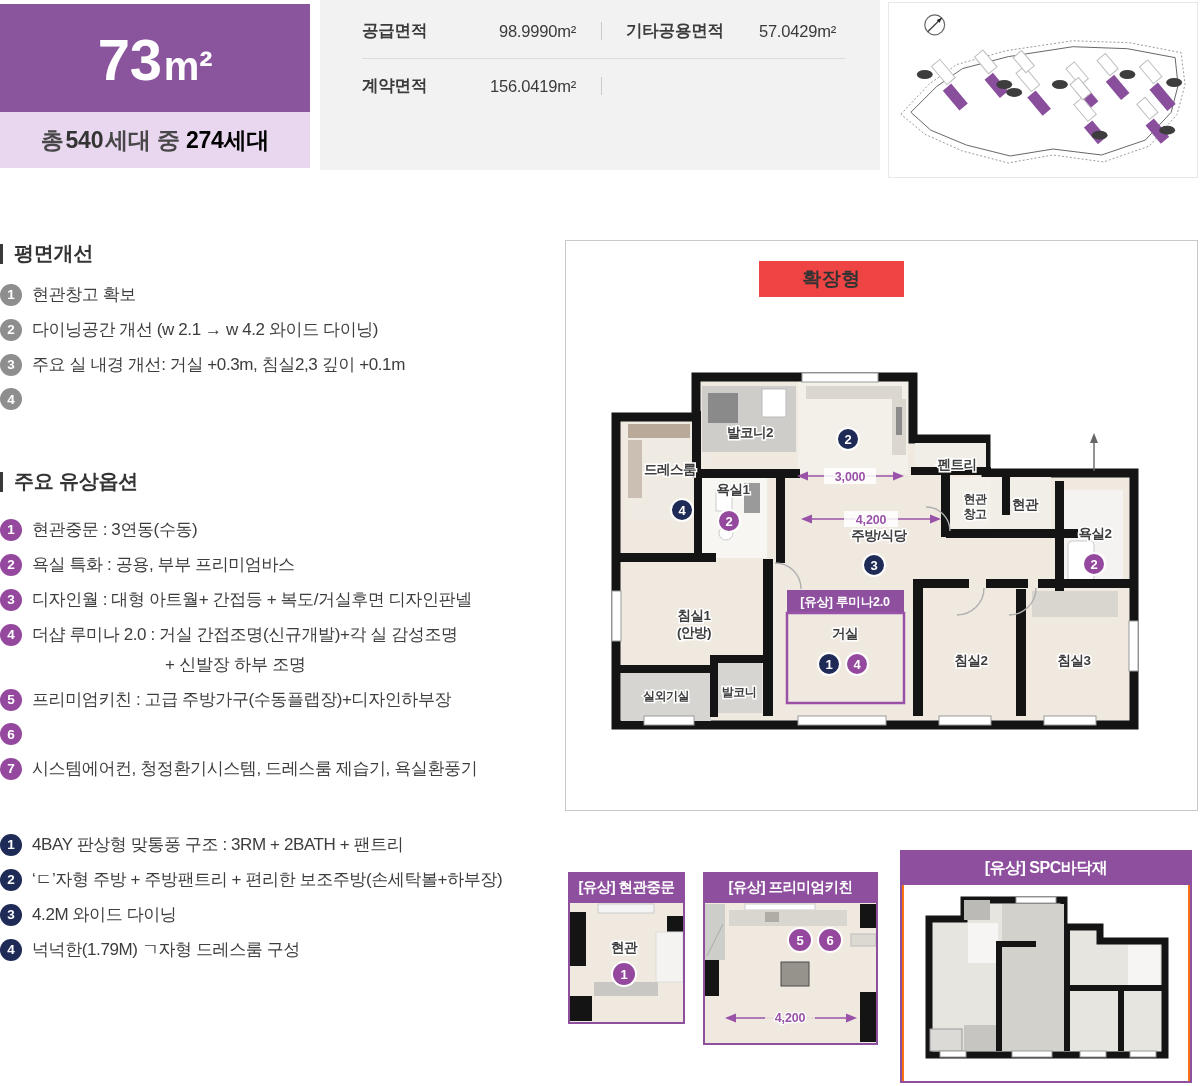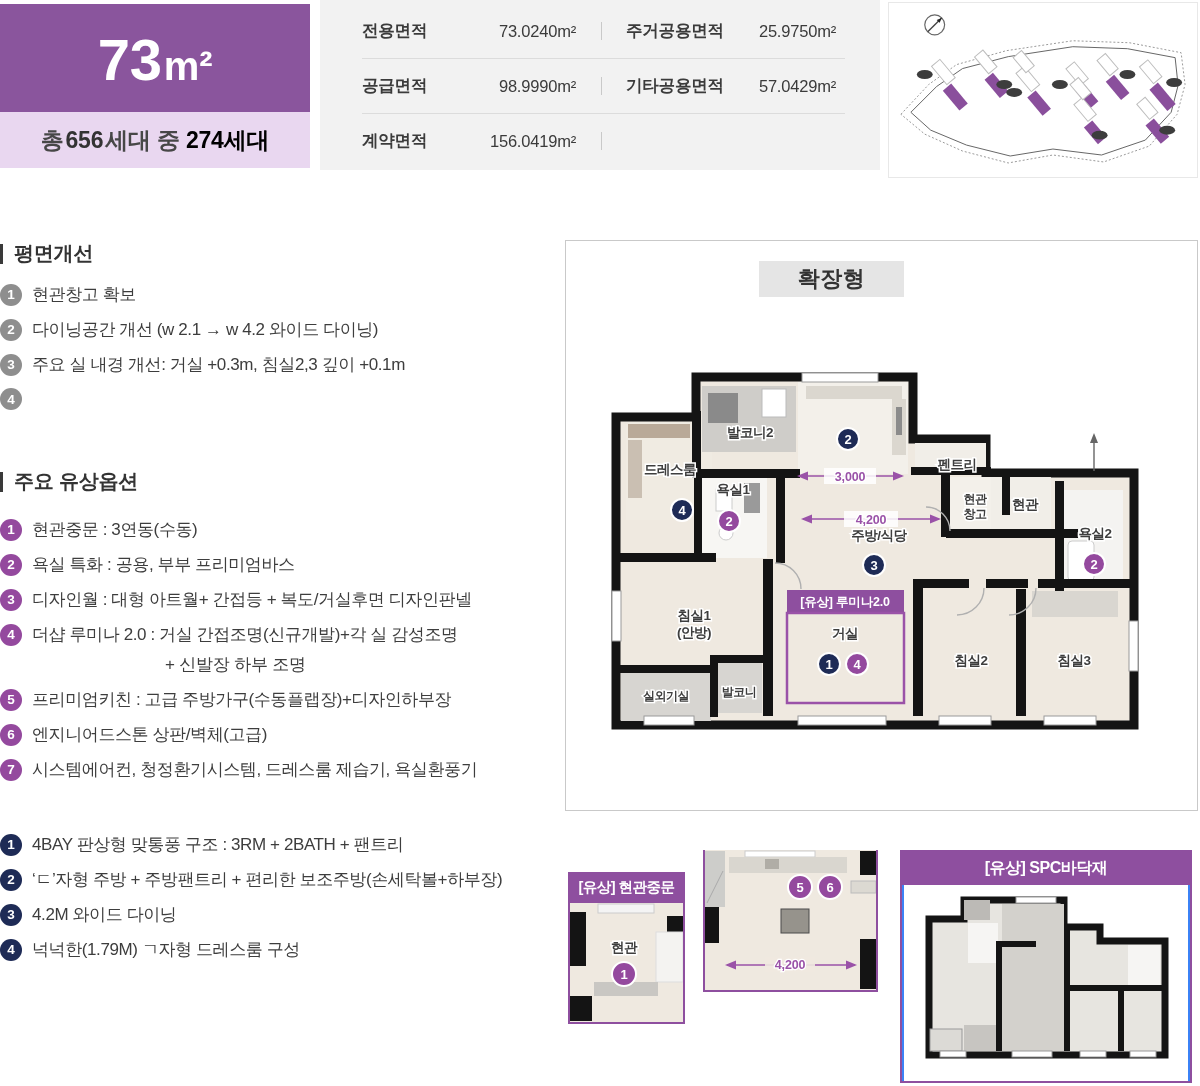--- a/index.html
+++ b/index.html
@@ -36,35 +36,35 @@
   .li.cont{padding-left:165px;margin-top:-5px;}
   .num{display:inline-flex;width:22px;height:22px;border-radius:50%;color:#fff;font-size:13.5px;
     font-weight:700;align-items:center;justify-content:center;margin-right:10px;flex:none;}
   .num.gray{background:#8e8e8e;}
   .num.purple{background:#94499e;}
   .num.navy{background:#1e2b56;}
 
   
   .plan-panel{position:absolute;left:565px;top:240px;width:633px;height:571px;background:#fff;
     border:1px solid #c9c9c9;box-sizing:border-box;}
-  .variant-label{position:absolute;left:193px;top:20px;width:145px;height:36px;background:#e5e5e5;
-    display:flex;align-items:center;justify-content:center;font-size:22px;font-weight:800;color:#333;letter-spacing:0.5px;z-index:2;}
+  .variant-label{position:absolute;left:193px;top:20px;width:145px;height:36px;background:#ef4444;
+    display:flex;align-items:center;justify-content:center;font-size:19px;font-weight:800;color:#333;letter-spacing:0.5px;z-index:2;}
   .plan-svg{position:absolute;left:0;top:0;width:631px;height:569px;}
 
   
   .card{position:absolute;}
   .card-header{background:#8e4f9f;color:#fff;font-size:14.5px;font-weight:700;display:flex;
     align-items:center;justify-content:center;letter-spacing:-0.5px;}
   .card1{left:568px;top:850px;width:117px;}
   .card2{left:703px;top:850px;width:175px;}
   .card1 .card-header,.card2 .card-header{height:31px;margin-top:22px;}
   .card-img{border:2px solid #8e4f9f;border-top:none;background:#efe9e0;box-sizing:border-box;}
   .card1 .card-img{height:121px;}
   .card2 .card-img{height:142px;}
-  .card3{left:900px;top:850px;width:292px;height:233px;border:2px solid #8e4f9f;box-sizing:border-box;background:#3b82f6;}
+  .card3{left:900px;top:850px;width:292px;height:233px;border:2px solid #8e4f9f;box-sizing:border-box;background:#f97316;}
   .card3 .card-header{height:33px;font-size:16px;}
   .card3 .card-body{height:196px;}
   .card-img svg,.card3 .card-body svg{display:block;width:100%;height:100%;}
 
   
   .rlabel{font-family:"Liberation Sans","DejaVu Sans",sans-serif;font-size:13.5px;font-weight:700;fill:#3e3e3e;
     stroke:#fff;stroke-width:3px;paint-order:stroke;text-anchor:middle;letter-spacing:-0.5px;}
   .rlabel.sm{font-size:12px;}
   .mnum{font-family:"Liberation Sans","DejaVu Sans",sans-serif;font-size:13px;font-weight:700;fill:#fff;text-anchor:middle;}
   .cnavy{fill:#1e2b56;stroke:#fff;stroke-width:2px;}
@@ -80,33 +80,26 @@
 <body>
 
 <div class="page">
 
   <div class="unit-badge">
     <span class="n">73</span>
     <span class="u">m²</span>
   </div>
   <div class="unit-count">
     <span>총</span>
-    <span class="b">656</span>
+    <span class="b">540</span>
     <span>세대 중</span>
     <span class="p">274세대</span>
   </div>
 
   <div class="area-table">
-    <div class="arow bline">
-      <span class="alabel">전용면적</span>
-      <span class="avalue">73.0240m²</span>
-      <span class="asep"></span>
-      <span class="alabel">주거공용면적</span>
-      <span class="avalue">25.9750m²</span>
-    </div>
     <div class="arow bline">
       <span class="alabel">공급면적</span>
       <span class="avalue">98.9990m²</span>
       <span class="asep"></span>
       <span class="alabel">기타공용면적</span>
       <span class="avalue">57.0429m²</span>
     </div>
     <div class="arow">
       <span class="alabel">계약면적</span>
       <span class="avalue">156.0419m²</span>
@@ -217,21 +210,20 @@
         <span class="num purple">4</span>
         <span class="txt">더샵 루미나 2.0 : 거실 간접조명(신규개발)+각 실 감성조명</span>
       </div>
       <div class="li cont">+ 신발장 하부 조명</div>
       <div class="li">
         <span class="num purple">5</span>
         <span class="txt">프리미엄키친 : 고급 주방가구(수동플랩장)+디자인하부장</span>
       </div>
       <div class="li">
         <span class="num purple">6</span>
-        <span class="txt">엔지니어드스톤 상판/벽체(고급)</span>
       </div>
       <div class="li">
         <span class="num purple">7</span>
         <span class="txt">시스템에어컨, 청정환기시스템, 드레스룸 제습기, 욕실환풍기</span>
       </div>
     </div>
 
   <div class="list" style="left:0;top:833px;width:565px;">
       <div class="li">
         <span class="num navy">1</span>
@@ -397,20 +389,21 @@
         <rect x="86" y="28" width="27" height="50" fill="#f4f3f1" stroke="#ddd"></rect>
         <rect x="24" y="78" width="64" height="14" fill="#c9c7c3"></rect>
         <text class="rlabel" x="54" y="48">현관</text>
         <circle class="cpurple" cx="54" cy="70" r="12"></circle>
         <text class="mnum" x="54" y="75">1</text>
       </svg>
     </div>
   </div>
 
   <div class="card card2">
+    <div class="card-header">[유상] 프리미엄키친</div>
     <div class="card-img">
       <svg viewBox="0 0 171 138">
         <rect x="0" y="0" width="171" height="138" fill="#efe9e0"></rect>
         <rect x="0" y="0" width="20" height="56" fill="#cdcdca"></rect>
         <line x1="2" y1="52" x2="18" y2="20" stroke="#aaa" stroke-width="1"></line>
         <rect x="0" y="56" width="14" height="36" class="wall"></rect>
         <rect x="155" y="0" width="16" height="24" class="wall"></rect>
         <rect x="155" y="88" width="16" height="50" class="wall"></rect>
         <rect x="40" y="0" width="70" height="6" fill="#fff" stroke="#ccc" stroke-width="1"></rect>
         <rect x="24" y="6" width="118" height="16" fill="#d9d6cf"></rect>

